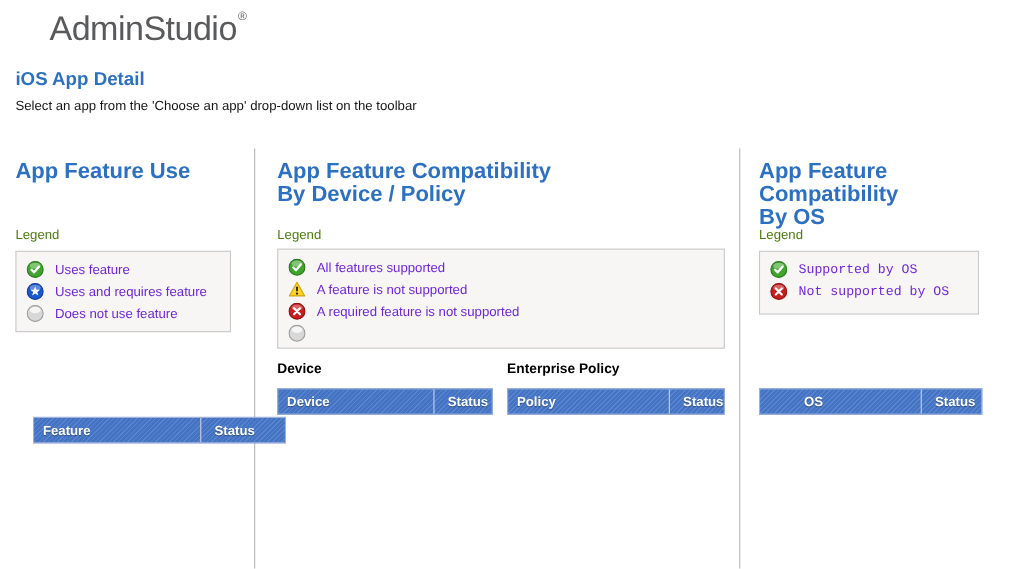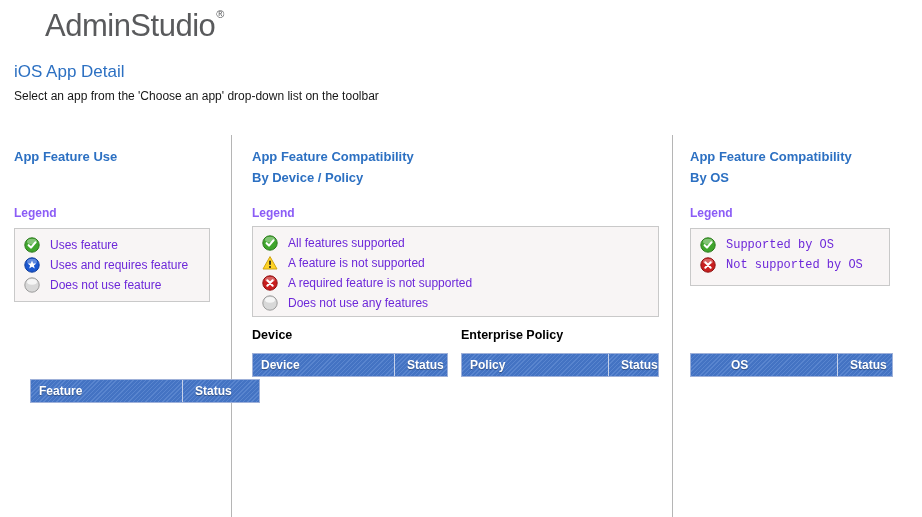--- a/index.html
+++ b/index.html
@@ -4,39 +4,39 @@
 <style>
   * { margin:0; padding:0; box-sizing:border-box; }
   html,body { width:922px; height:517px; background:#ffffff; overflow:hidden;
               font-family:"Liberation Sans","DejaVu Sans",sans-serif; }
   .stage { position:relative; width:922px; height:517px; background:#fff; }
 
   
   .logo { position:absolute; left:45px; top:8px; font-size:31px; color:#595a5c;
           letter-spacing:-0.5px; }
   .logo sup { font-size:11px; vertical-align:18px; margin-left:1px; }
-  .page-title { position:absolute; left:14px; top:62px; font-size:17px; font-weight:normal;
+  .page-title { position:absolute; left:14px; top:62px; font-size:17px; font-weight:bold;
                 color:#2c70c2; }
   .page-subtitle { position:absolute; left:14px; top:89px; font-size:12px; color:#161616; }
 
   
   .vdiv { position:absolute; width:1px; background:#b5b5b5; top:135px; bottom:0; }
   .vdiv.d1 { left:231px; }
   .vdiv.d2 { left:672px; }
 
   
   .col { position:absolute; top:146px; }
   .col1 { left:14px;  width:204px; }
   .col2 { left:252px; width:408px; }
   .col3 { left:690px; width:204px; }
 
-  .sec-title { position:absolute; top:0; left:0; font-size:13px; font-weight:bold;
+  .sec-title { position:absolute; top:0; left:0; font-size:20px; font-weight:bold;
                color:#2c70c2; line-height:21px; }
-  .legend-label { position:absolute; top:60px; left:0; font-size:12px; font-weight:bold;
-                  color:#8b5cf6; }
+  .legend-label { position:absolute; top:60px; left:0; font-size:12px; font-weight:normal;
+                  color:#4d7c0f; }
   .legend-box { position:absolute; left:0; right:0; background:#f8f5f5;
                 border:1px solid #c9c9c9; padding:6px 9px; }
   .col1 .legend-box { top:82px; height:74px; width:196px; }
   .col2 .legend-box { top:80px; height:91px; width:407px; }
   .col3 .legend-box { top:82px; height:58px; width:200px;font-family:Liberation Mono, monospace; }
   .legend-item { display:flex; align-items:center; gap:10px; height:20px;
                  font-size:12px; color:#6d28d9; white-space:nowrap; }
   .licon { width:16px; height:16px; flex:0 0 16px; display:inline-block; }
   .licon svg { display:block; }
 
@@ -146,21 +146,20 @@
         </span>
         <span>A required feature is not supported</span>
       </div>
       <div class="legend-item">
         <span class="licon">
           <svg width="16" height="16" viewBox="0 0 16 16">
               <circle cx="8" cy="8" r="7.2" fill="#d8d8d8" stroke="#9c9c9c"></circle>
               <ellipse cx="8" cy="4.8" rx="5" ry="2.9" fill="#ffffff" opacity="0.75"></ellipse>
             </svg>
         </span>
-        <span>Does not use any features</span>
       </div>
     </div>
 
     <div class="tbl-caption cap-device">Device</div>
     <div class="tbl-caption cap-policy">Enterprise Policy</div>
 
     <div class="tbl device-tbl">
       <div class="th main">Device</div>
       <div class="th status">Status</div>
     </div>

